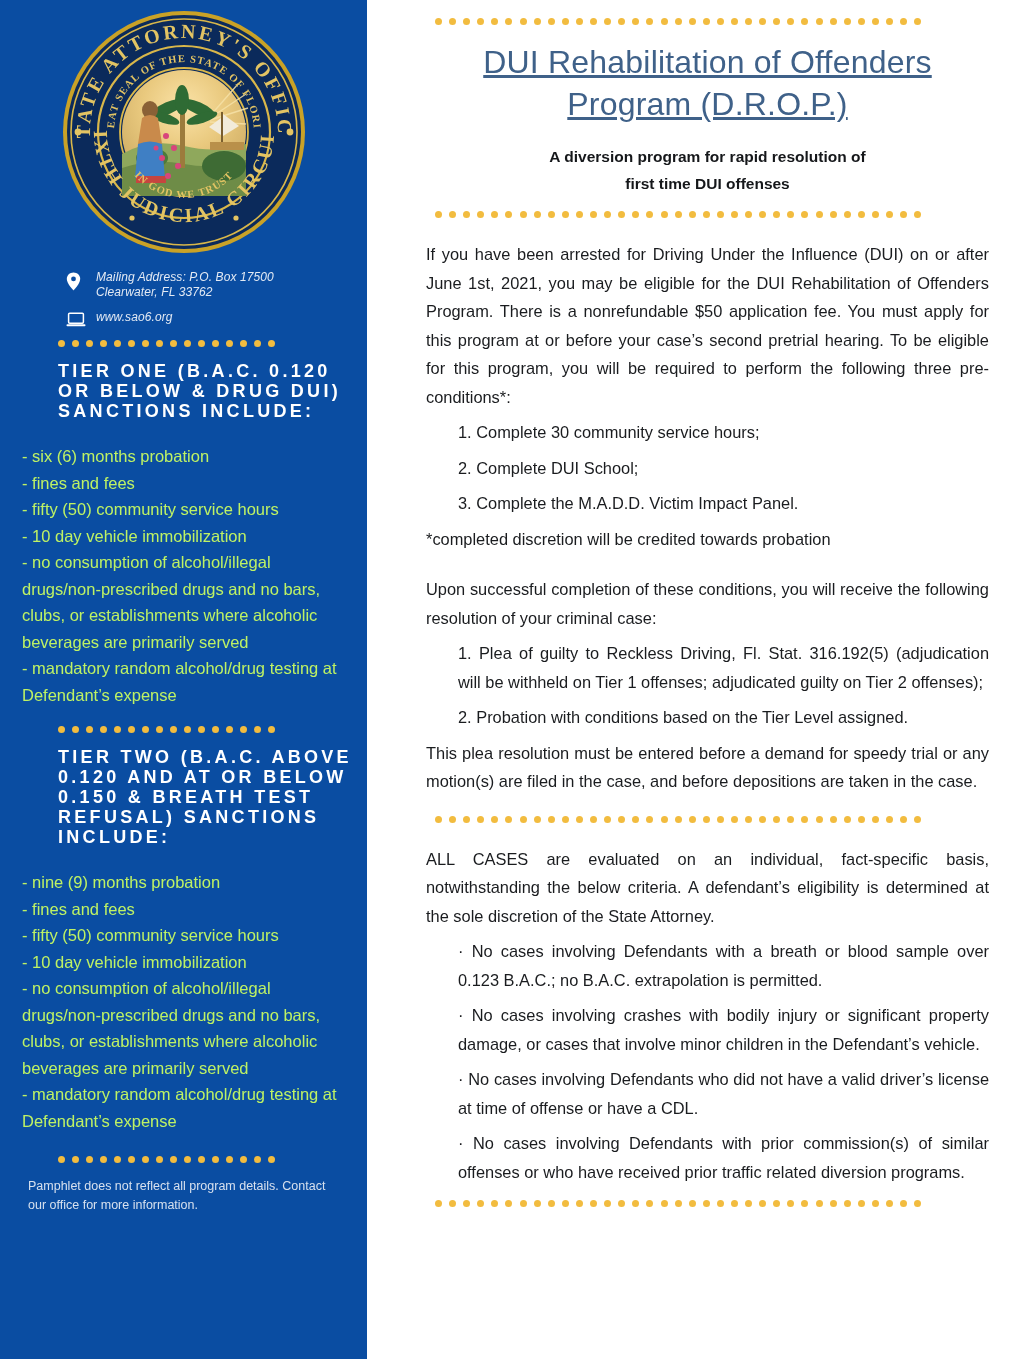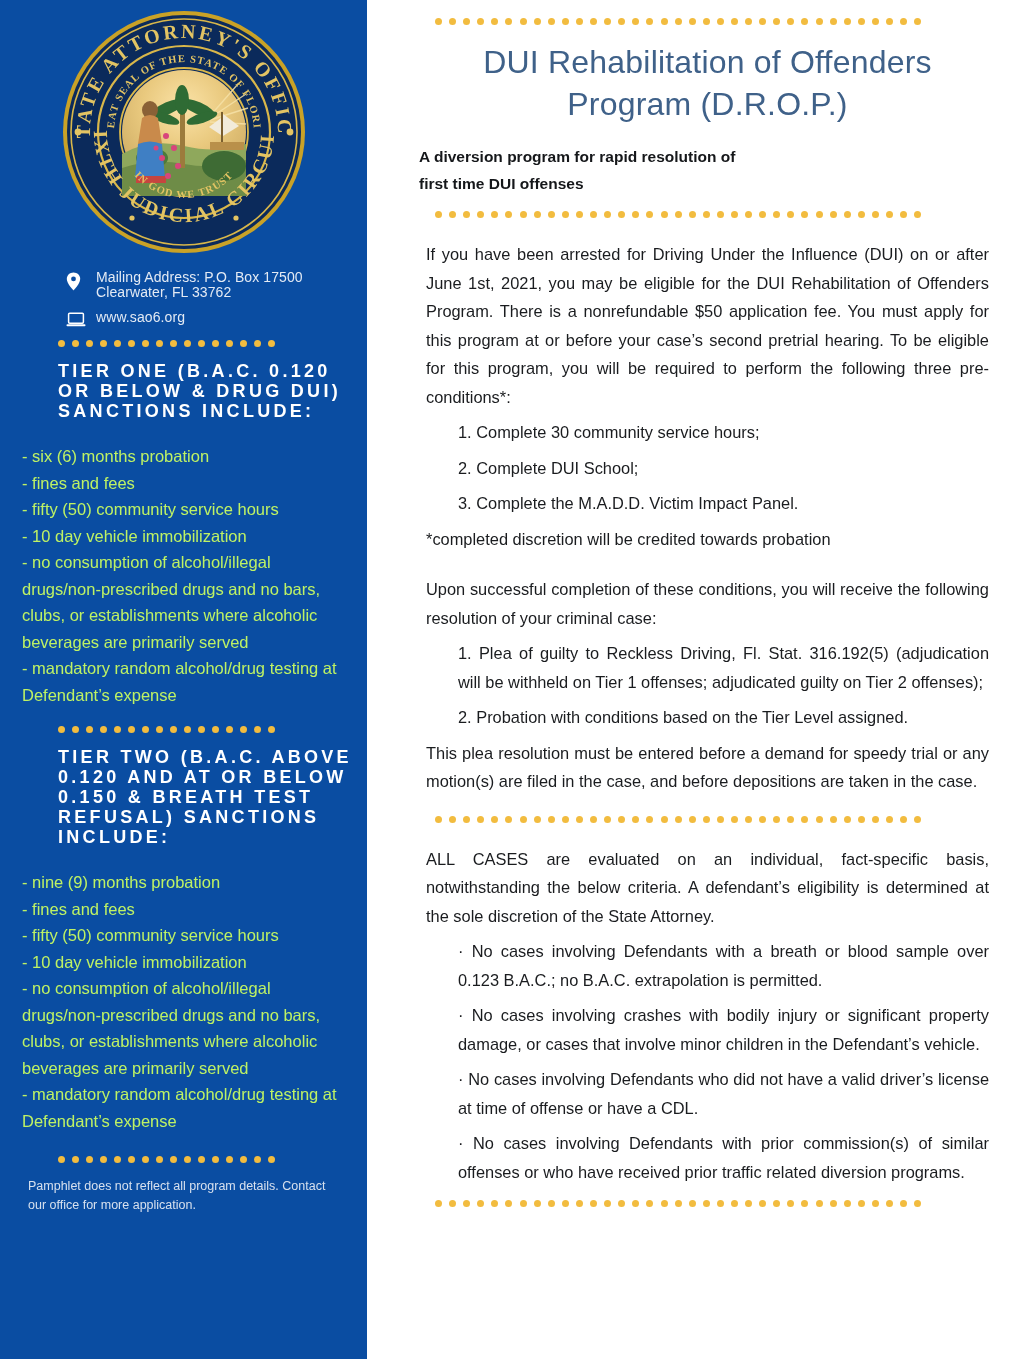--- a/index.html
+++ b/index.html
@@ -55,23 +55,24 @@
   }
   .contact-ico {
     width: 30px;
     min-width: 30px;
     display: flex;
     justify-content: flex-start;
     padding-top: 2px;
   }
   .contact-text {
     color: #E3EAF4;
-    font-size: 14px;
+    font-size: 12px;
     line-height: 15px;
     letter-spacing: .1px;
+    font-style: italic;
   }
 
   .dots {
     display: flex;
     gap: 7px;
     align-items: center;
   }
   .dot {
     width: 7px;
     height: 7px;
@@ -132,26 +133,27 @@
 
   .doc-title {
     color: #3F6189;
     font-size: 32px;
     font-weight: normal;
     text-align: center;
     line-height: 42px;
     margin: 16px 0 0 0;
     padding: 0 10px;
     letter-spacing: .2px;
+    text-decoration: underline;
   }
   .doc-subtitle {
     color: #15171A;
     font-size: 15.5px;
     font-weight: bold;
-    text-align: left;
+    text-align: center;
     line-height: 27px;
     margin: 18px 0 0 0;
   }
 
   .body-text {
     color: #1A1C1F;
     font-size: 16.4px;
     line-height: 28.5px;
     text-align: justify;
     margin: 7px;
@@ -364,21 +366,21 @@
         <span class="dot"></span>
         <span class="dot"></span>
         <span class="dot"></span>
         <span class="dot"></span>
         <span class="dot"></span>
         <span class="dot"></span>
         <span class="dot"></span>
         <span class="dot"></span>
     </div>
 
-    <div class="disclaimer">Pamphlet does not reflect all program details. Contact our office for more application.</div>
+    <div class="disclaimer">Pamphlet does not reflect all program details. Contact our office for more information.</div>
   </aside>
 
   <main class="content">
 
     <div class="dots dots-top">
       <span class="dot"></span>
         <span class="dot"></span>
         <span class="dot"></span>
         <span class="dot"></span>
         <span class="dot"></span>

